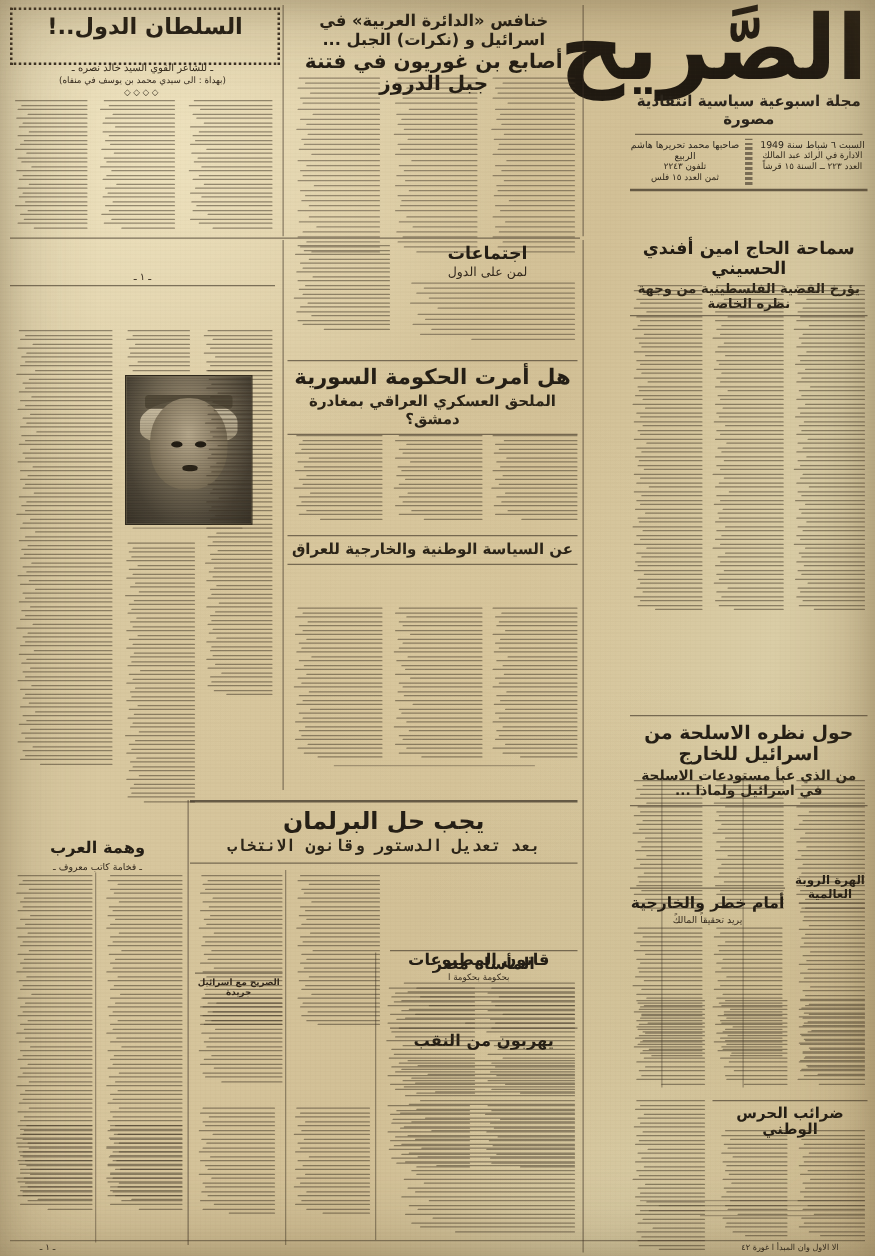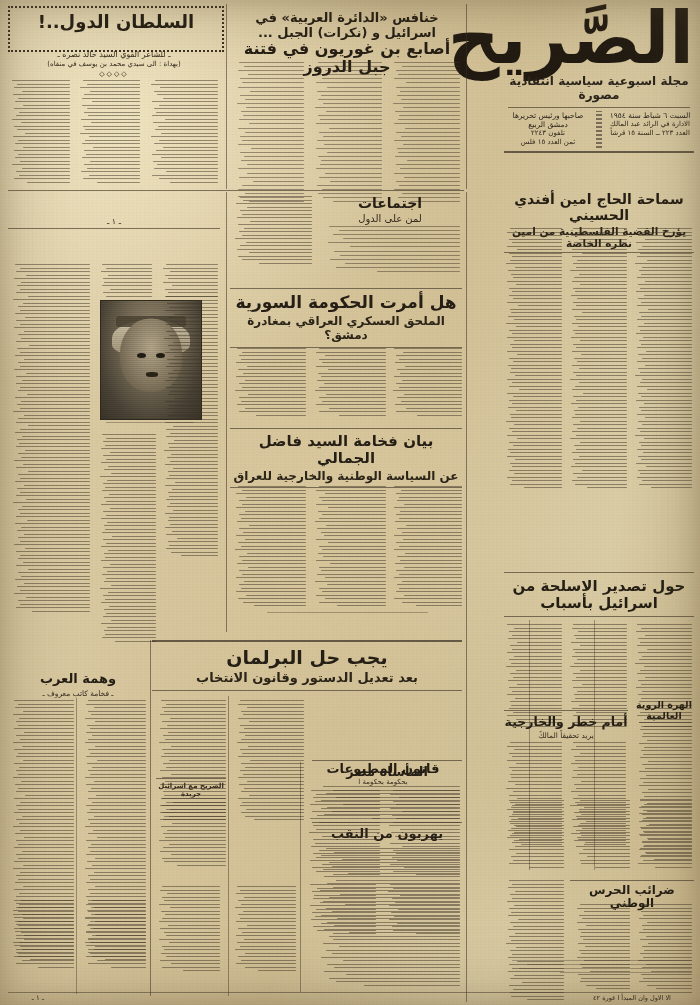--- a/index.html
+++ b/index.html
@@ -111,27 +111,27 @@
 <div class="sheet">
 
   <div style="position:absolute;right:6px;top:4px;width:190px;">
     <div class="logo">
       <span class="big arb">الصَّريح</span>
     </div>
     <div style="margin-top:2px;font-size:12px;font-weight:bold;text-align:center;" class="arb">مجلة اسبوعية سياسية انتقادية مصورة</div>
     <div class="rule" style="margin:5px 4px 3px 4px;"></div>
     <div style="display:flex;gap:4px;align-items:flex-start;">
       <div style="flex:1;">
-        <div style="font-size:7.5px;text-align:center;" class="arb">السبت ٦ شباط سنة ١٩٥٤</div>
+        <div style="font-size:7.5px;text-align:center;" class="arb">السبت ٦ شباط سنة 1949</div>
         <div class="price arb">الادارة في الرائد عبد المالك</div>
         <div class="price arb">العدد ٢٢٣ ــ السنة ١٥ قرشاً</div>
       </div>
       <div style="width:6px;align-self:stretch;background:repeating-linear-gradient(0deg,#3a3024 0 2px,transparent 2px 4px);opacity:.6;"></div>
       <div style="flex:1;">
-        <div style="font-size:7.5px;text-align:center;" class="arb">صاحبها ورئيس تحريرها دمشق الربيع</div>
+        <div style="font-size:7.5px;text-align:center;" class="arb">صاحبها محمد تحريرها هاشم الربيع</div>
         <div class="price arb">تلفون ٢٢٤٣</div>
         <div class="price arb">ثمن العدد ١٥ فلس</div>
       </div>
     </div>
     <div class="rule thick" style="margin:3px 0 0 0;"></div>
   </div>
 
   <div class="dotframe" style="position:absolute;left:8px;top:6px;width:212px;height:42px;">
     <div class="hl arb" style="font-size:18px;margin-top:4px;">السلطان الدول..!</div>
   </div>
@@ -353,21 +353,21 @@
       <i style="width:95%"></i>
       <i style="width:83%"></i>
       <i style="width:89%"></i>
       <i style="width:72%"></i>
   </div>
 
   <div class="rule" style="position:absolute;left:8px;top:190px;width:456px;"></div>
 
   <div style="position:absolute;right:6px;top:192px;width:190px;">
     <div class="hl arb" style="font-size:14px;">سماحة الحاج امين أفندي الحسيني</div>
-    <div class="sub arb" style="font-size:10.5px;margin-top:2px;">يؤرخ القضية الفلسطينية من امين نظره الخاصة</div>
+    <div class="sub arb" style="font-size:10.5px;margin-top:2px;">يؤرخ القضية الفلسطينية من وجهة نظره الخاصة</div>
     <div class="rule" style="margin:3px 0;"></div>
   </div>
 
   <div style="position:absolute;right:8px;top:228px;width:59px;" class="tx dense">
 
     <i style="width:94%"></i>
       <i style="width:87%"></i>
       <i style="width:92%"></i>
       <i style="width:80%"></i>
       <i style="width:95%"></i>
@@ -593,21 +593,22 @@
     <i style="width:83%"></i>
       <i style="width:94%"></i>
       <i style="width:86%"></i>
       <i style="width:90%"></i>
       <i style="width:66%"></i>
   </div>
 
   <div class="rule" style="position:absolute;right:6px;top:572px;width:190px;"></div>
 
   <div style="position:absolute;right:6px;top:578px;width:190px;">
-    <div class="hl arb" style="font-size:15px;">حول تصدير الاسلحة من اسرائيل بأسباب</div>
+    <div class="hl arb" style="font-size:15px;">حول نظره الاسلحة من اسرائيل للخارج</div>
+    <div class="sub arb" style="font-size:11px;margin-top:3px;">من الذي عبأ مستودعات الاسلحة في اسرائيل ولماذا ...</div>
     <div class="rule" style="margin:4px 0 3px 0;"></div>
   </div>
 
   <div style="position:absolute;right:8px;top:624px;width:59px;" class="tx dense">
     <i style="width:93%"></i>
       <i style="width:86%"></i>
       <i style="width:95%"></i>
       <i style="width:80%"></i>
       <i style="width:91%"></i>
     <i style="width:88%"></i>
@@ -1316,21 +1317,20 @@
       <i style="width:90%"></i>
     <i style="width:85%"></i>
       <i style="width:93%"></i>
       <i style="width:78%"></i>
       <i style="width:91%"></i>
       <i style="width:62%"></i>
   </div>
 
   <div style="position:absolute;left:230px;top:428px;width:232px;">
     <div class="rule" style="margin-bottom:4px;"></div>
-    <div class="hl arb" style="font-size:15px;">بيان فخامة السيد فاضل الجمالي</div>
     <div class="sub arb" style="font-size:12px;margin-top:3px;">عن السياسة الوطنية والخارجية للعراق</div>
     <div class="rule" style="margin-top:4px;"></div>
   </div>
 
   <div style="position:absolute;left:232px;top:486px;width:74px;" class="tx dense">
     <i style="width:92%"></i>
       <i style="width:87%"></i>
       <i style="width:94%"></i>
       <i style="width:81%"></i>
       <i style="width:90%"></i>
@@ -1440,21 +1440,21 @@
       <i style="width:64%"></i>
   </div>
 
   <div style="position:absolute;left:232px;top:612px;width:230px;" class="tx light">
     <i style="width:70%;margin:0 auto;"></i>
   </div>
 
   <div style="position:absolute;left:152px;top:640px;width:310px;">
     <div class="rule thick" style="margin-bottom:5px;"></div>
     <div class="hl arb" style="font-size:19px;">يجب حل البرلمان</div>
-    <div class="sub arb" style="font-size:13px;margin-top:3px;">بعد تعديل الدستور وقانون الانتخاب</div>
+    <div class="sub arb" style="font-size:13px;margin-top:3px;font-family:Liberation Mono, monospace;">بعد تعديل الدستور وقانون الانتخاب</div>
     <div class="rule" style="margin-top:4px;"></div>
   </div>
 
   <div style="position:absolute;left:156px;top:700px;width:70px;" class="tx dense">
     <i style="width:93%"></i>
       <i style="width:86%"></i>
       <i style="width:92%"></i>
       <i style="width:88%"></i>
       <i style="width:95%"></i>
     <i style="width:80%"></i>

